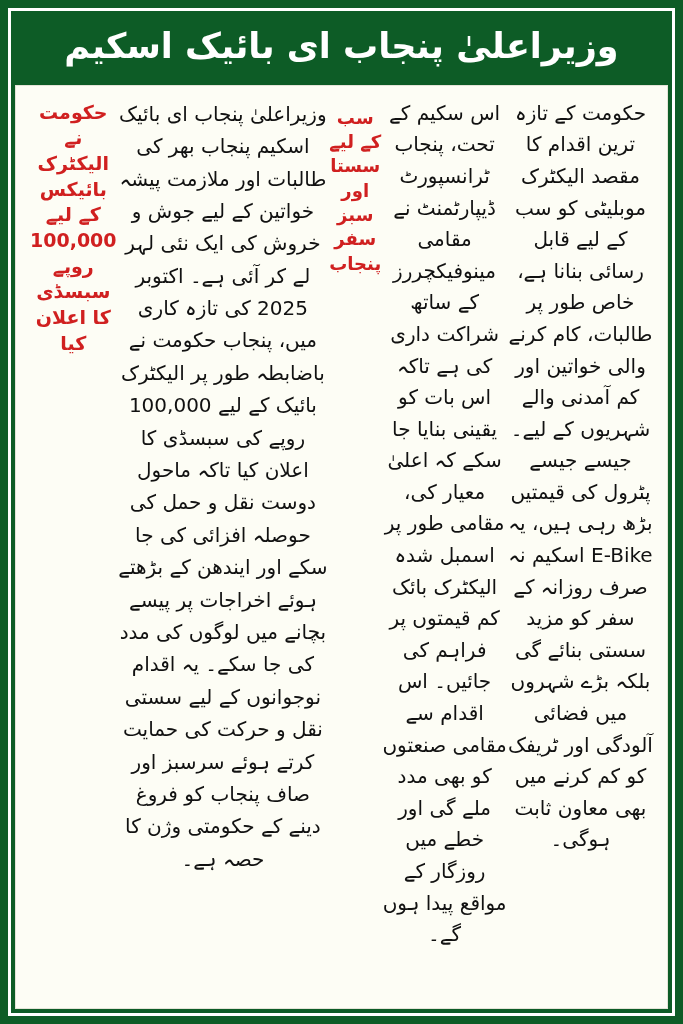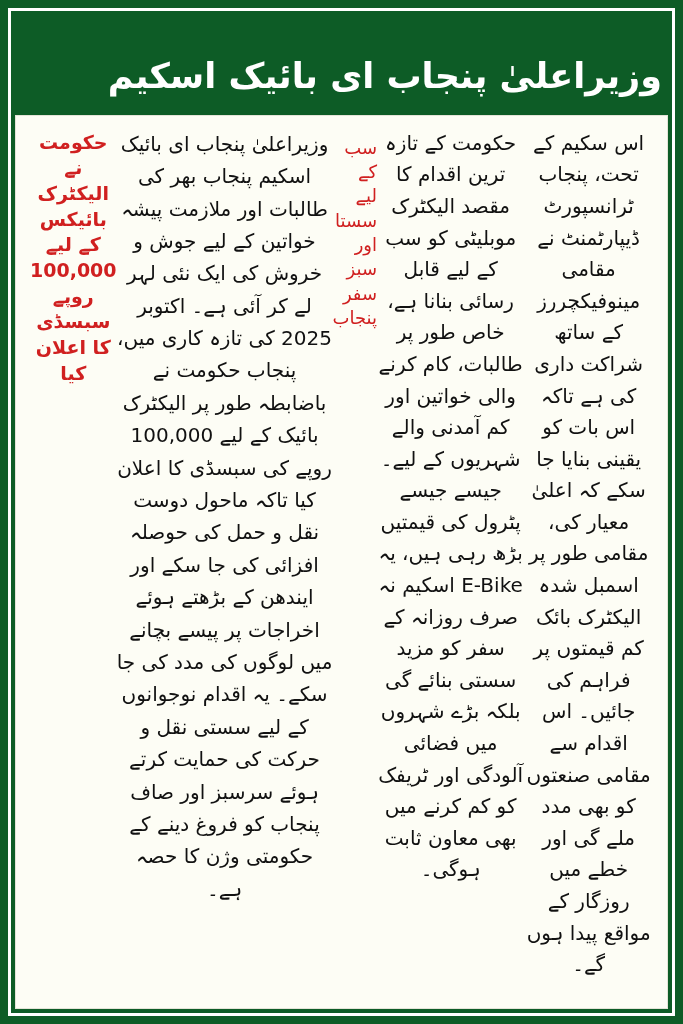--- a/index.html
+++ b/index.html
@@ -28,21 +28,21 @@
     border: 3px solid #ffffff;
     background: #0d5c26;
     display: flex;
     flex-direction: column;
     overflow: hidden;
   }
   .title-band {
     flex: 0 0 auto;
     background: #0d5c26;
     padding: 14px 10px 16px 10px;
-    margin-top: 30px;
+    text-align: center;
   }
   .title-band .heading {
     color: #ffffff;
     font-size: 35px;
     line-height: 1.25;
     font-weight: bold;
     direction: rtl;
     unicode-bidi: bidi-override;
     font-family: "DejaVu Sans", sans-serif;
     letter-spacing: 0px;
@@ -65,23 +65,23 @@
     text-align: center;
     direction: rtl;
     font-weight: bold;
     margin: 4px 0 6px 0;
     font-family: "DejaVu Sans", sans-serif;
   }
   .subhead-2 {
     color: #d02020;
     font-size: 18px;
     line-height: 1.35;
-    text-align: right;
+    text-align: center;
     direction: rtl;
-    font-weight: normal;
+    font-weight: bold;
     margin: 10px 0 6px 0;
     font-family: "DejaVu Sans", sans-serif;
   }
   .body-para {
     color: #111111;
     font-size: 20px;
     line-height: 1.62;
     text-align: center;
     direction: rtl;
     font-family: "DejaVu Sans", sans-serif;
@@ -102,19 +102,19 @@
     </div>
 
     <div class="content-card">
 
       <div class="subhead">حکومت نے الیکٹرک بائیکس کے لیے 100,000 روپے سبسڈی کا اعلان کیا</div>
 
       <div class="body-para">وزیراعلیٰ پنجاب ای بائیک اسکیم پنجاب بھر کی طالبات اور ملازمت پیشہ خواتین کے لیے جوش و خروش کی ایک نئی لہر لے کر آئی ہے۔ اکتوبر 2025 کی تازہ کاری میں، پنجاب حکومت نے باضابطہ طور پر الیکٹرک بائیک کے لیے 100,000 روپے کی سبسڈی کا اعلان کیا تاکہ ماحول دوست نقل و حمل کی حوصلہ افزائی کی جا سکے اور ایندھن کے بڑھتے ہوئے اخراجات پر پیسے بچانے میں لوگوں کی مدد کی جا سکے۔ یہ اقدام نوجوانوں کے لیے سستی نقل و حرکت کی حمایت کرتے ہوئے سرسبز اور صاف پنجاب کو فروغ دینے کے حکومتی وژن کا حصہ ہے۔</div>
 
       <div class="subhead-2">سب کے لیے سستا اور سبز سفر پنجاب</div>
 
+      <div class="body-para tight">اس سکیم کے تحت، پنجاب ٹرانسپورٹ ڈیپارٹمنٹ نے مقامی مینوفیکچررز کے ساتھ شراکت داری کی ہے تاکہ اس بات کو یقینی بنایا جا سکے کہ اعلیٰ معیار کی، مقامی طور پر اسمبل شدہ الیکٹرک بائک کم قیمتوں پر فراہم کی جائیں۔ اس اقدام سے مقامی صنعتوں کو بھی مدد ملے گی اور خطے میں روزگار کے مواقع پیدا ہوں گے۔</div>
+
       <div class="body-para tight">حکومت کے تازہ ترین اقدام کا مقصد الیکٹرک موبلیٹی کو سب کے لیے قابل رسائی بنانا ہے، خاص طور پر طالبات، کام کرنے والی خواتین اور کم آمدنی والے شہریوں کے لیے۔ جیسے جیسے پٹرول کی قیمتیں بڑھ رہی ہیں، یہ E-Bike اسکیم نہ صرف روزانہ کے سفر کو مزید سستی بنائے گی بلکہ بڑے شہروں میں فضائی آلودگی اور ٹریفک کو کم کرنے میں بھی معاون ثابت ہوگی۔</div>
-
-      <div class="body-para tight">اس سکیم کے تحت، پنجاب ٹرانسپورٹ ڈیپارٹمنٹ نے مقامی مینوفیکچررز کے ساتھ شراکت داری کی ہے تاکہ اس بات کو یقینی بنایا جا سکے کہ اعلیٰ معیار کی، مقامی طور پر اسمبل شدہ الیکٹرک بائک کم قیمتوں پر فراہم کی جائیں۔ اس اقدام سے مقامی صنعتوں کو بھی مدد ملے گی اور خطے میں روزگار کے مواقع پیدا ہوں گے۔</div>
 
     </div>
   </div>
 </div>
 
 </body></html>

